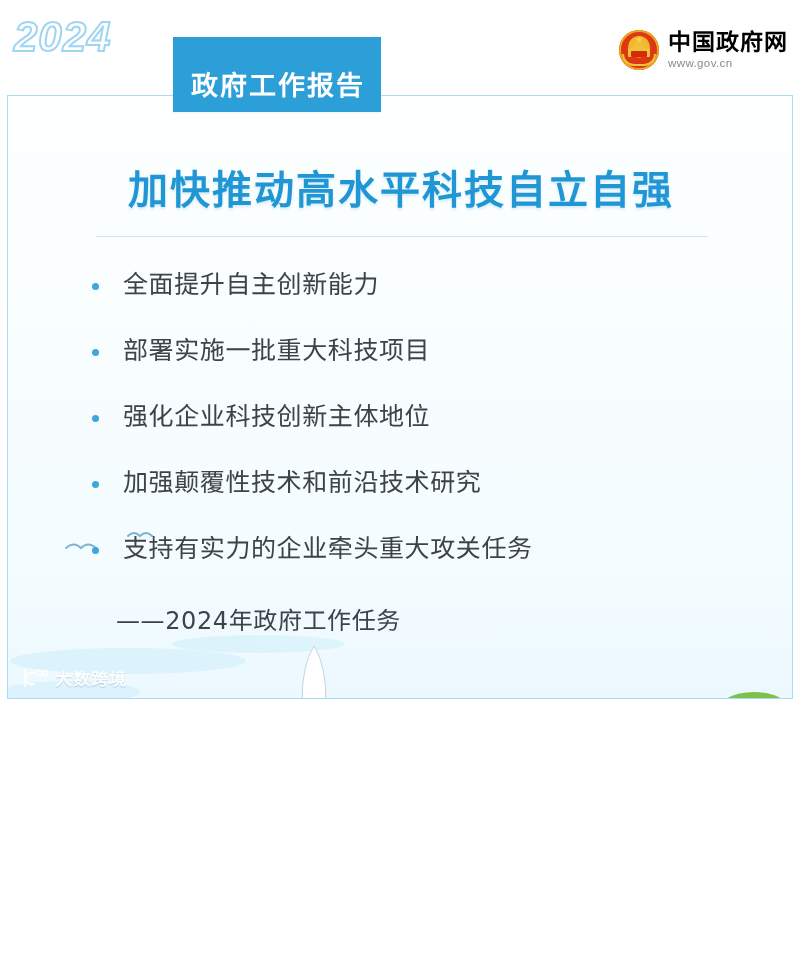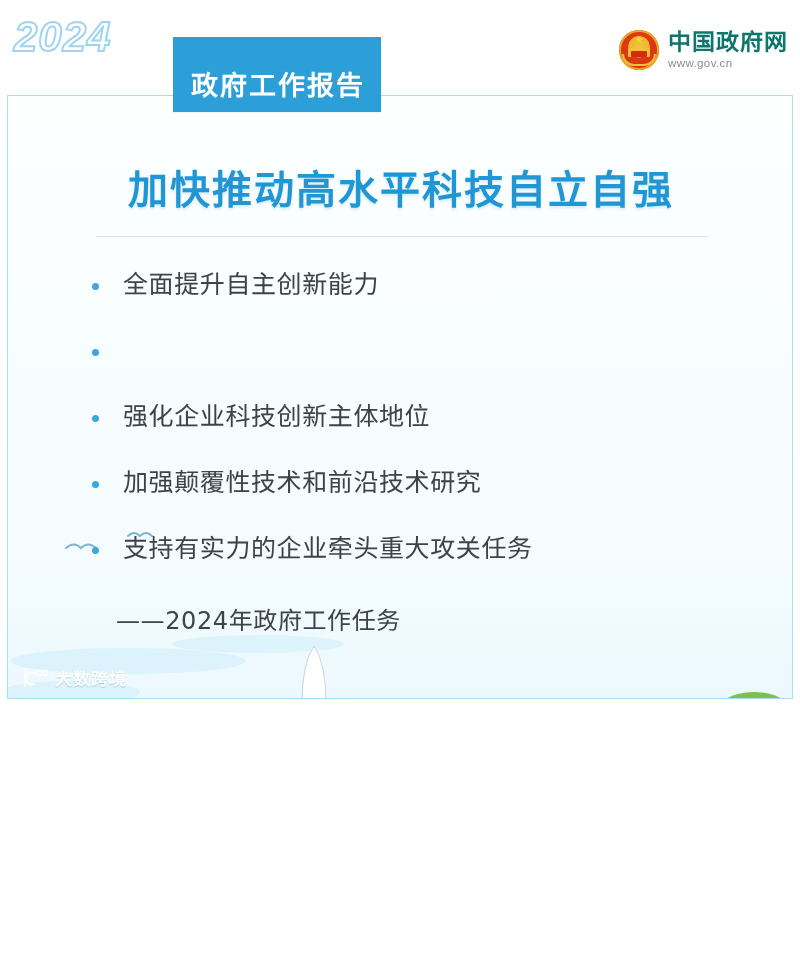--- a/index.html
+++ b/index.html
@@ -112,21 +112,21 @@
     left: 50%; bottom: 4px;
     transform: translateX(-50%);
     width: 30px; height: 10px;
     border-bottom: 2px solid #f0c13b;
     border-left: 2px solid #f0c13b;
     border-right: 2px solid #f0c13b;
     border-radius: 0 0 14px 14px;
   }
   #logo-text { display: flex; flex-direction: column; line-height: 1; }
   #logo-title {
-    color: #0f766e;
+    color: #000000;
     font-size: 23px;
     font-weight: bold;
     letter-spacing: 1px;
     font-family: "DejaVu Sans", "Liberation Sans", sans-serif;
     text-align: right;
   }
   #logo-url {
     margin-top: 4px;
     color: #8a8a8a;
     font-size: 11.5px;
@@ -454,20 +454,21 @@
 
       <div id="headline-rule"></div>
 
       <ul id="bullets">
         <li class="bullet">
           <span class="bullet-dot"></span>
           <span class="bullet-text">全面提升自主创新能力</span>
         </li>
         <li class="bullet">
           <span class="bullet-dot"></span>
+          <span class="bullet-text">部署实施一批重大科技项目</span>
         </li>
         <li class="bullet">
           <span class="bullet-dot"></span>
           <span class="bullet-text">强化企业科技创新主体地位</span>
         </li>
         <li class="bullet">
           <span class="bullet-dot"></span>
           <span class="bullet-text">加强颠覆性技术和前沿技术研究</span>
         </li>
         <li class="bullet">

